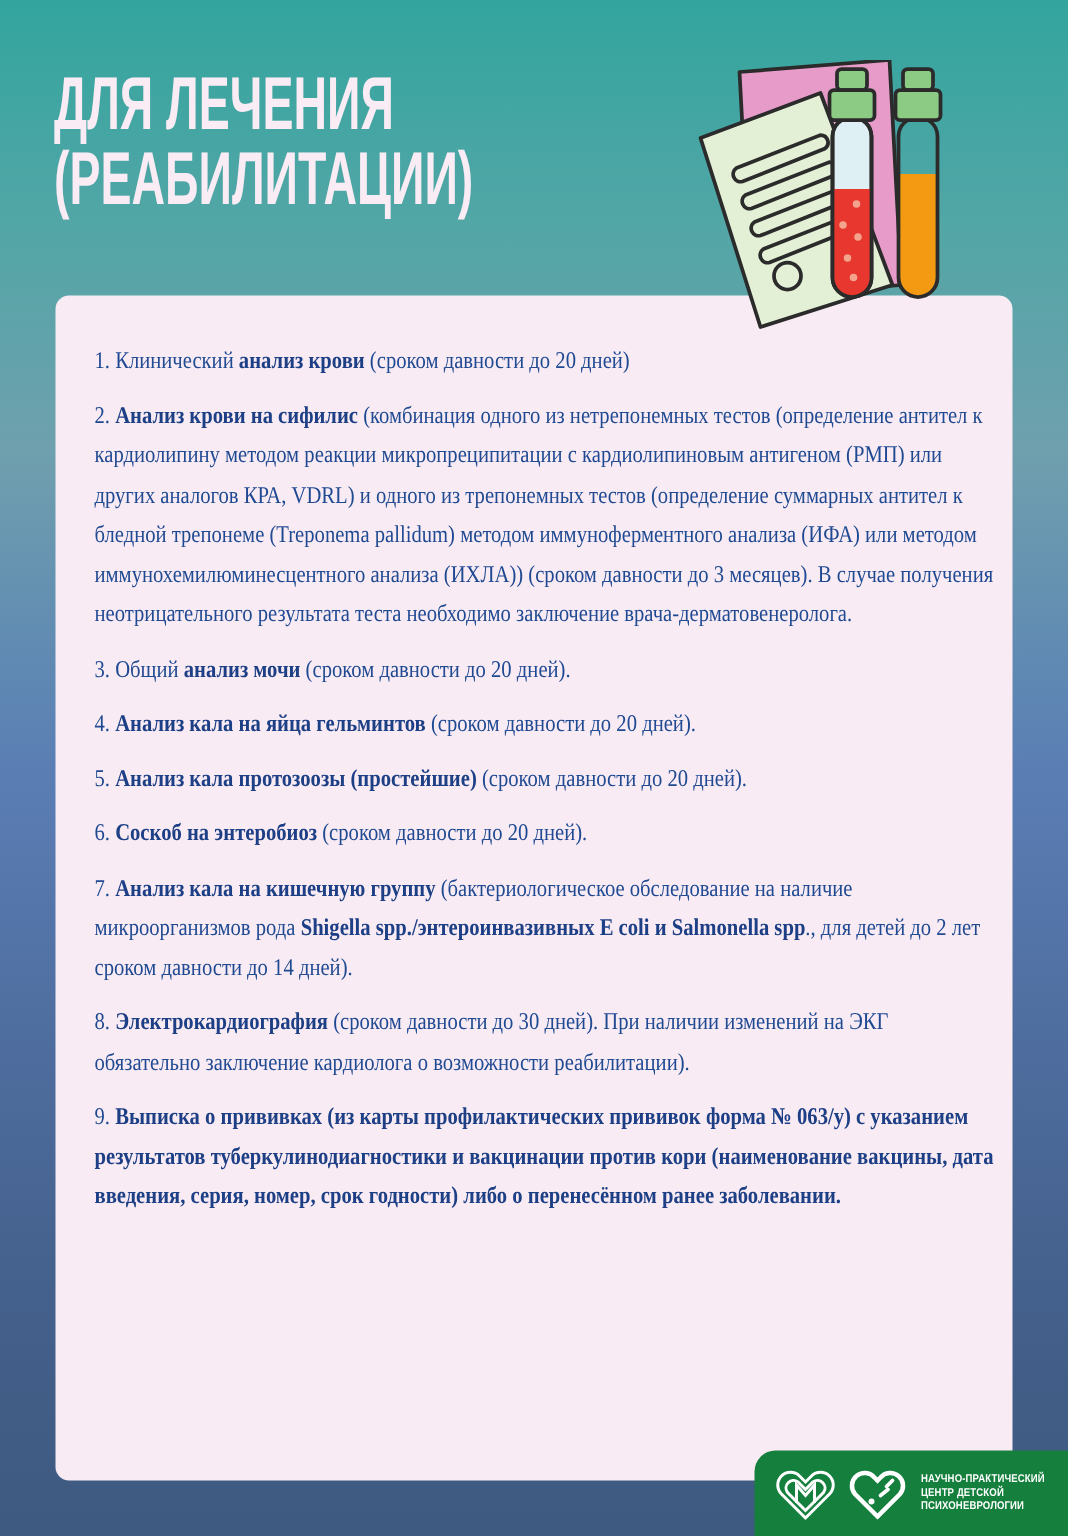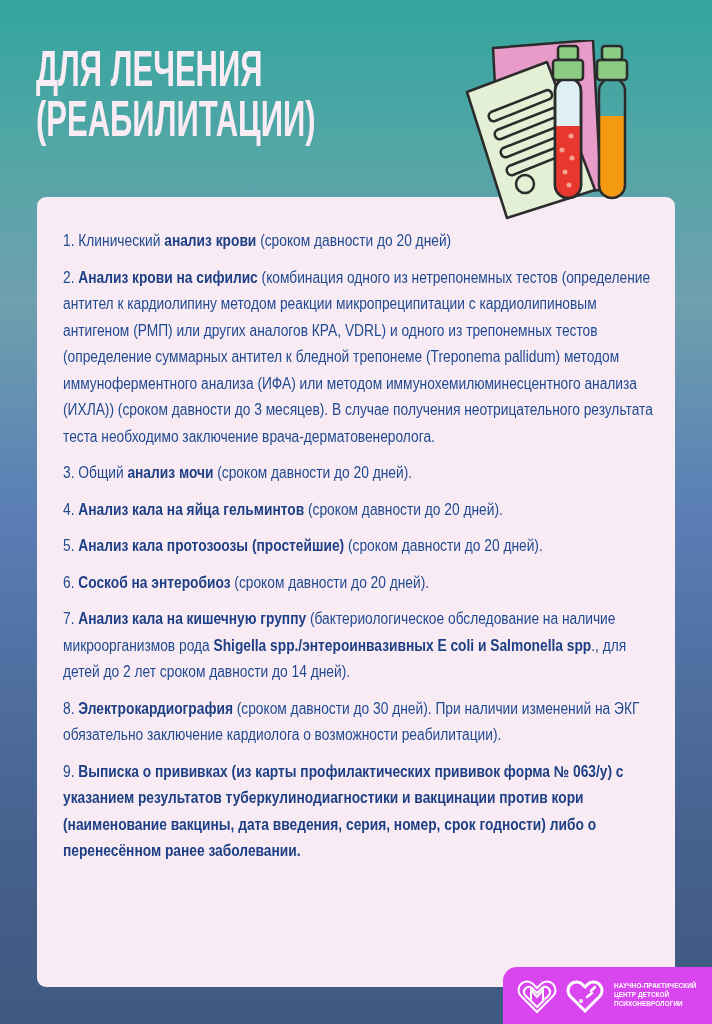--- a/index.html
+++ b/index.html
@@ -12,30 +12,30 @@
     position: absolute; left: 36px; top: 44px; margin: 0;
     color: #f9ecf4; font-family: "Liberation Sans", sans-serif; font-weight: 700;
     font-size: 50px; line-height: 50px; letter-spacing: 0px;
     transform: scaleX(0.62); transform-origin: left top; white-space: nowrap;
   }
   .title span { display: block; }
   .card {
     position: absolute; left: 37px; top: 197px; width: 638px; height: 790px;
     background: #f9ebf4; border-radius: 9px;
   }
-  .content { position: absolute; left: 63px; top: 228px; width: 600px; color: #1f4a92; }
+  .content { position: absolute; left: 63px; top: 228px; width: 600px; color: #1f4a92; font-family: Liberation Serif, serif; }
   .item {
     font-size: 16px; line-height: 26.5px; margin: 0 0 10px 0;
     transform: scaleX(0.86); transform-origin: left top; width: 698px;
   }
   .item b { font-weight: 700; color: #1c3f85; }
   .illus { position: absolute; left: 455px; top: 40px; width: 200px; height: 185px; }
   .logo-bar {
     position: absolute; left: 503px; top: 967px; width: 209px; height: 57px;
-    background: #d946ef; border-top-left-radius: 14px;
+    background: #15803d; border-top-left-radius: 14px;
   }
   .logo-text {
     position: absolute; left: 111px; top: 14px; color: #ffffff;
     font-size: 7.5px; line-height: 9px; font-weight: 700; letter-spacing: 0.1px;
     transform: scaleX(0.85); transform-origin: left top; white-space: nowrap;
   }
   .logo-text span { display: block; }
   .logo-m { position: absolute; left: 14px; top: 11px; }
   .logo-heart { position: absolute; left: 62px; top: 12px; }
 </style>

